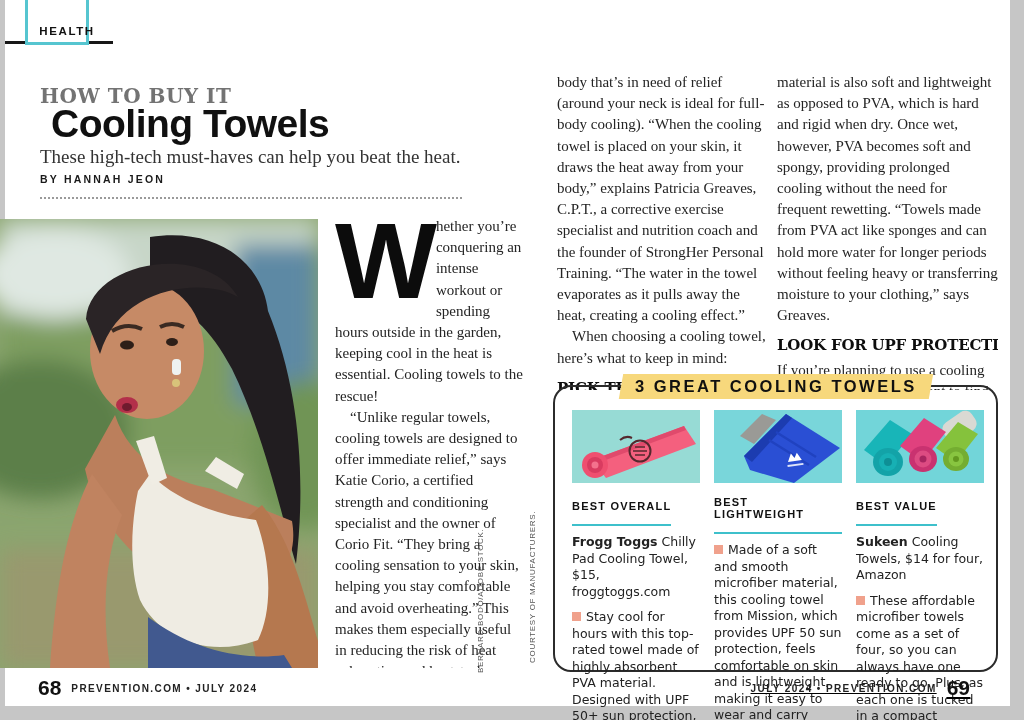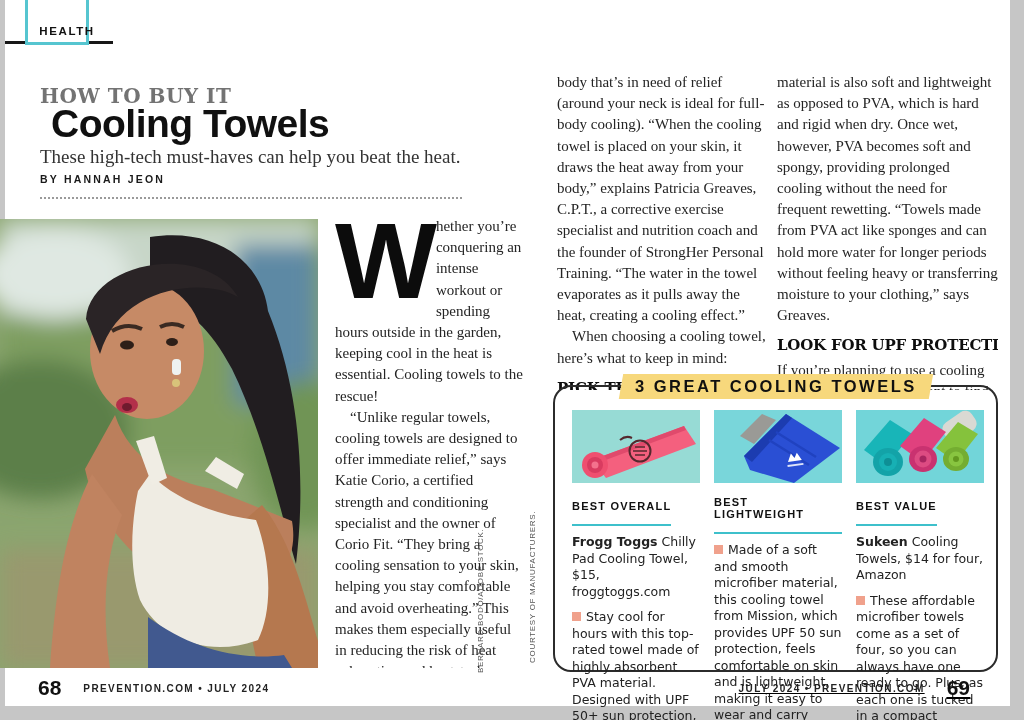--- a/index.html
+++ b/index.html
@@ -59,21 +59,21 @@
   .pimg { width:128px; height:73px; margin-bottom:13px; overflow:hidden; }
   .plabel { display:inline-block; font-size:11px; font-weight:700; letter-spacing:1.2px; color:#111;
     border-bottom:2.5px solid #3ec0cb; padding-bottom:12px; margin-bottom:8px; }
   .pname { font-family:"DejaVu Sans", sans-serif; font-size:12.5px; line-height:16.5px; color:#222;
     margin-bottom:9px; }
   .pname b { font-weight:700; }
   .pdesc { font-family:"DejaVu Sans", sans-serif; font-size:12.5px; line-height:16.5px; color:#222; }
   .sq { display:inline-block; width:9px; height:9px; background:#f0a18c; margin-right:5px; }
 
   
-  .folio { position:absolute; top:676px; display:flex; align-items:center; gap:22px; }
+  .folio { position:absolute; top:676px; display:flex; align-items:center; gap:10px; }
   .folio-left { left:33px; }
   .folio-right { right:40px;text-decoration:underline; }
   .folio .num { font-size:21px; font-weight:700; color:#111; }
   .folio .ft { font-size:10px; font-weight:700; letter-spacing:1.4px; color:#222; }
 </style>
 </head>
 <body>
 
 <div class="page">
 

